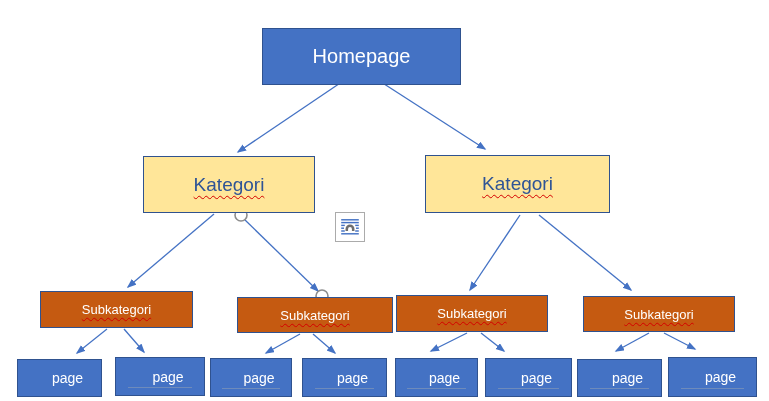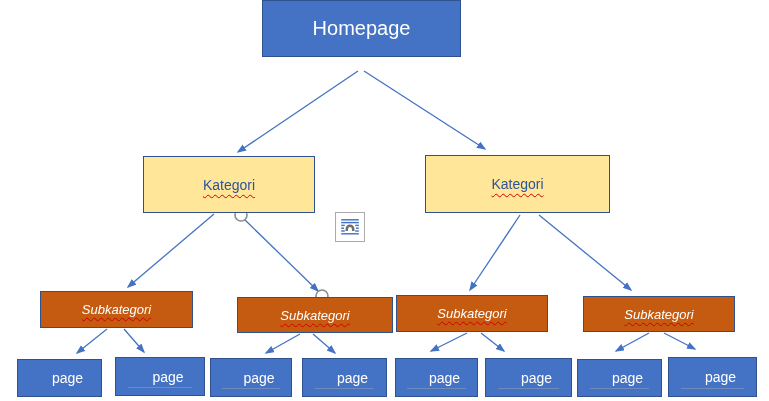--- a/index.html
+++ b/index.html
@@ -34,22 +34,22 @@
     background: #FFE699;
     border: 1.6px solid #2F528F;
     color: #2F5496;
   }
   .node-subcategory {
     background: #C55A11;
     border: 1.6px solid #2F528F;
     color: #ffffff;
   }
   .root-label   { font-size: 20px; }
-  .cat-label    { font-size: 14px; text-decoration: underline wavy #D40000 1px; text-underline-offset: 4px; }
-  .sub-label    { font-size: 13px; text-decoration: underline wavy #D40000 1px; text-underline-offset: 3px; font-style: italic; }
+  .cat-label    { font-size: 19px; text-decoration: underline wavy #D40000 1px; text-underline-offset: 4px; }
+  .sub-label    { font-size: 13px; text-decoration: underline wavy #D40000 1px; text-underline-offset: 3px; }
   .page-label   { font-size: 14px; margin-left: 16px; }
   .page-rule {
     position: absolute;
     left: 14%; right: 14%;
     bottom: 7px;
     height: 1px;
     background: rgba(145,160,180,0.55);
     z-index: 2;
   }
   .layout-options {
@@ -95,21 +95,21 @@
     <line x1="467" y1="333" x2="431" y2="351" stroke="#4472C4" stroke-width="1.3" marker-end="url(#arrow)"></line>
     <line x1="481" y1="333" x2="504" y2="351" stroke="#4472C4" stroke-width="1.3" marker-end="url(#arrow)"></line>
 
     <line x1="649" y1="333" x2="616" y2="351" stroke="#4472C4" stroke-width="1.3" marker-end="url(#arrow)"></line>
     <line x1="664" y1="333" x2="695" y2="349" stroke="#4472C4" stroke-width="1.3" marker-end="url(#arrow)"></line>
 
     <circle cx="241" cy="215" r="6" fill="#ffffff" stroke="#8C8C8C" stroke-width="1.6"></circle>
     <circle cx="322" cy="296" r="6" fill="#ffffff" stroke="#8C8C8C" stroke-width="1.6"></circle>
   </svg>
 
-  <div class="node node-blue" style="left:262px; top:0; width:199px; height:57px;">
+  <div class="node node-blue" style="left:262px; top:28px; width:199px; height:57px;">
     <span class="root-label">Homepage</span>
   </div>
 
   <div class="node node-category" style="left:143px; top:156px; width:172px; height:57px;">
     <span class="cat-label">Kategori</span>
   </div>
   <div class="node node-category" style="left:425px; top:155px; width:185px; height:58px;">
     <span class="cat-label">Kategori</span>
   </div>
 

